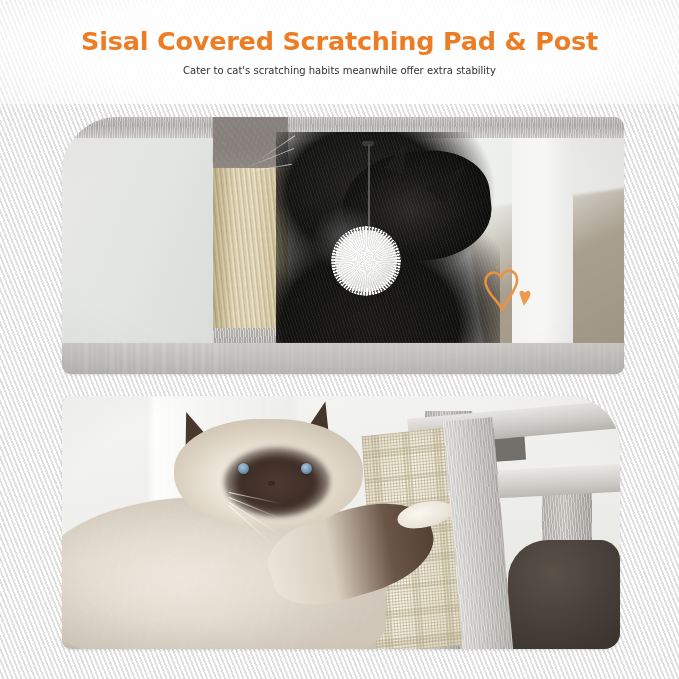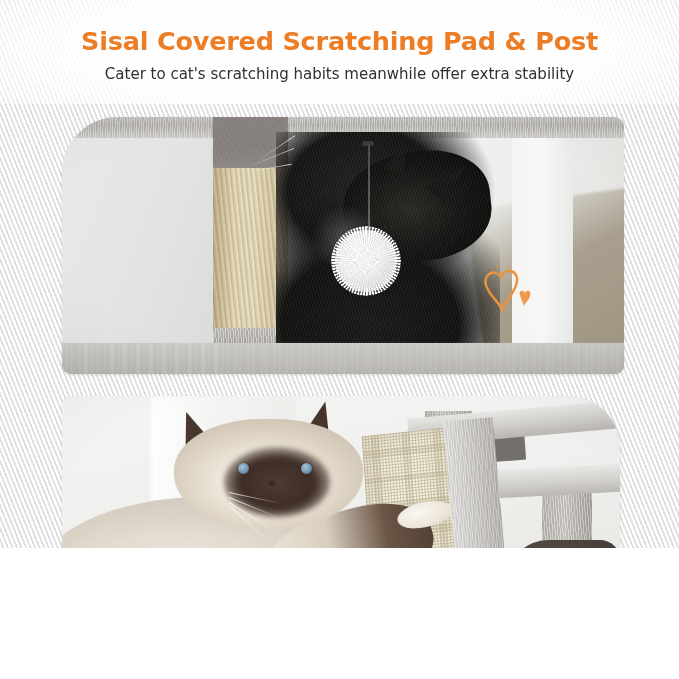--- a/index.html
+++ b/index.html
@@ -11,21 +11,21 @@
     height: 679px;
     overflow: hidden;
     font-family: "Liberation Sans", sans-serif;
     background: #ffffff;
   }
 
   
   .page {
     position: relative;
     width: 679px;
-    height: 548px;
+    height: 679px;
     box-sizing: border-box;
     background-color: #ffffff;
     background-image: repeating-linear-gradient(
         68deg,
         rgba(0,0,0,0.00) 0px,
         rgba(0,0,0,0.00) 2.3px,
         rgba(150,150,150,0.30) 2.3px,
         rgba(150,150,150,0.30) 4.2px
     );
     overflow: hidden;
@@ -59,21 +59,21 @@
     line-height: 1.12;
     font-weight: 700;
     letter-spacing: -0.2px;
     color: #ED7D24;
     font-family: "DejaVu Sans", "Liberation Sans", sans-serif;
     white-space: nowrap;
   }
   .subtitle {
     margin: 0;
     padding-top: 9px;
-    font-size: 15px;
+    font-size: 10px;
     line-height: 1.2;
     font-weight: 400;
     color: #2f3032;
     font-family: "DejaVu Sans", "Liberation Sans", sans-serif;
     white-space: nowrap;
   }
 
   
   .panel {
     position: absolute;

